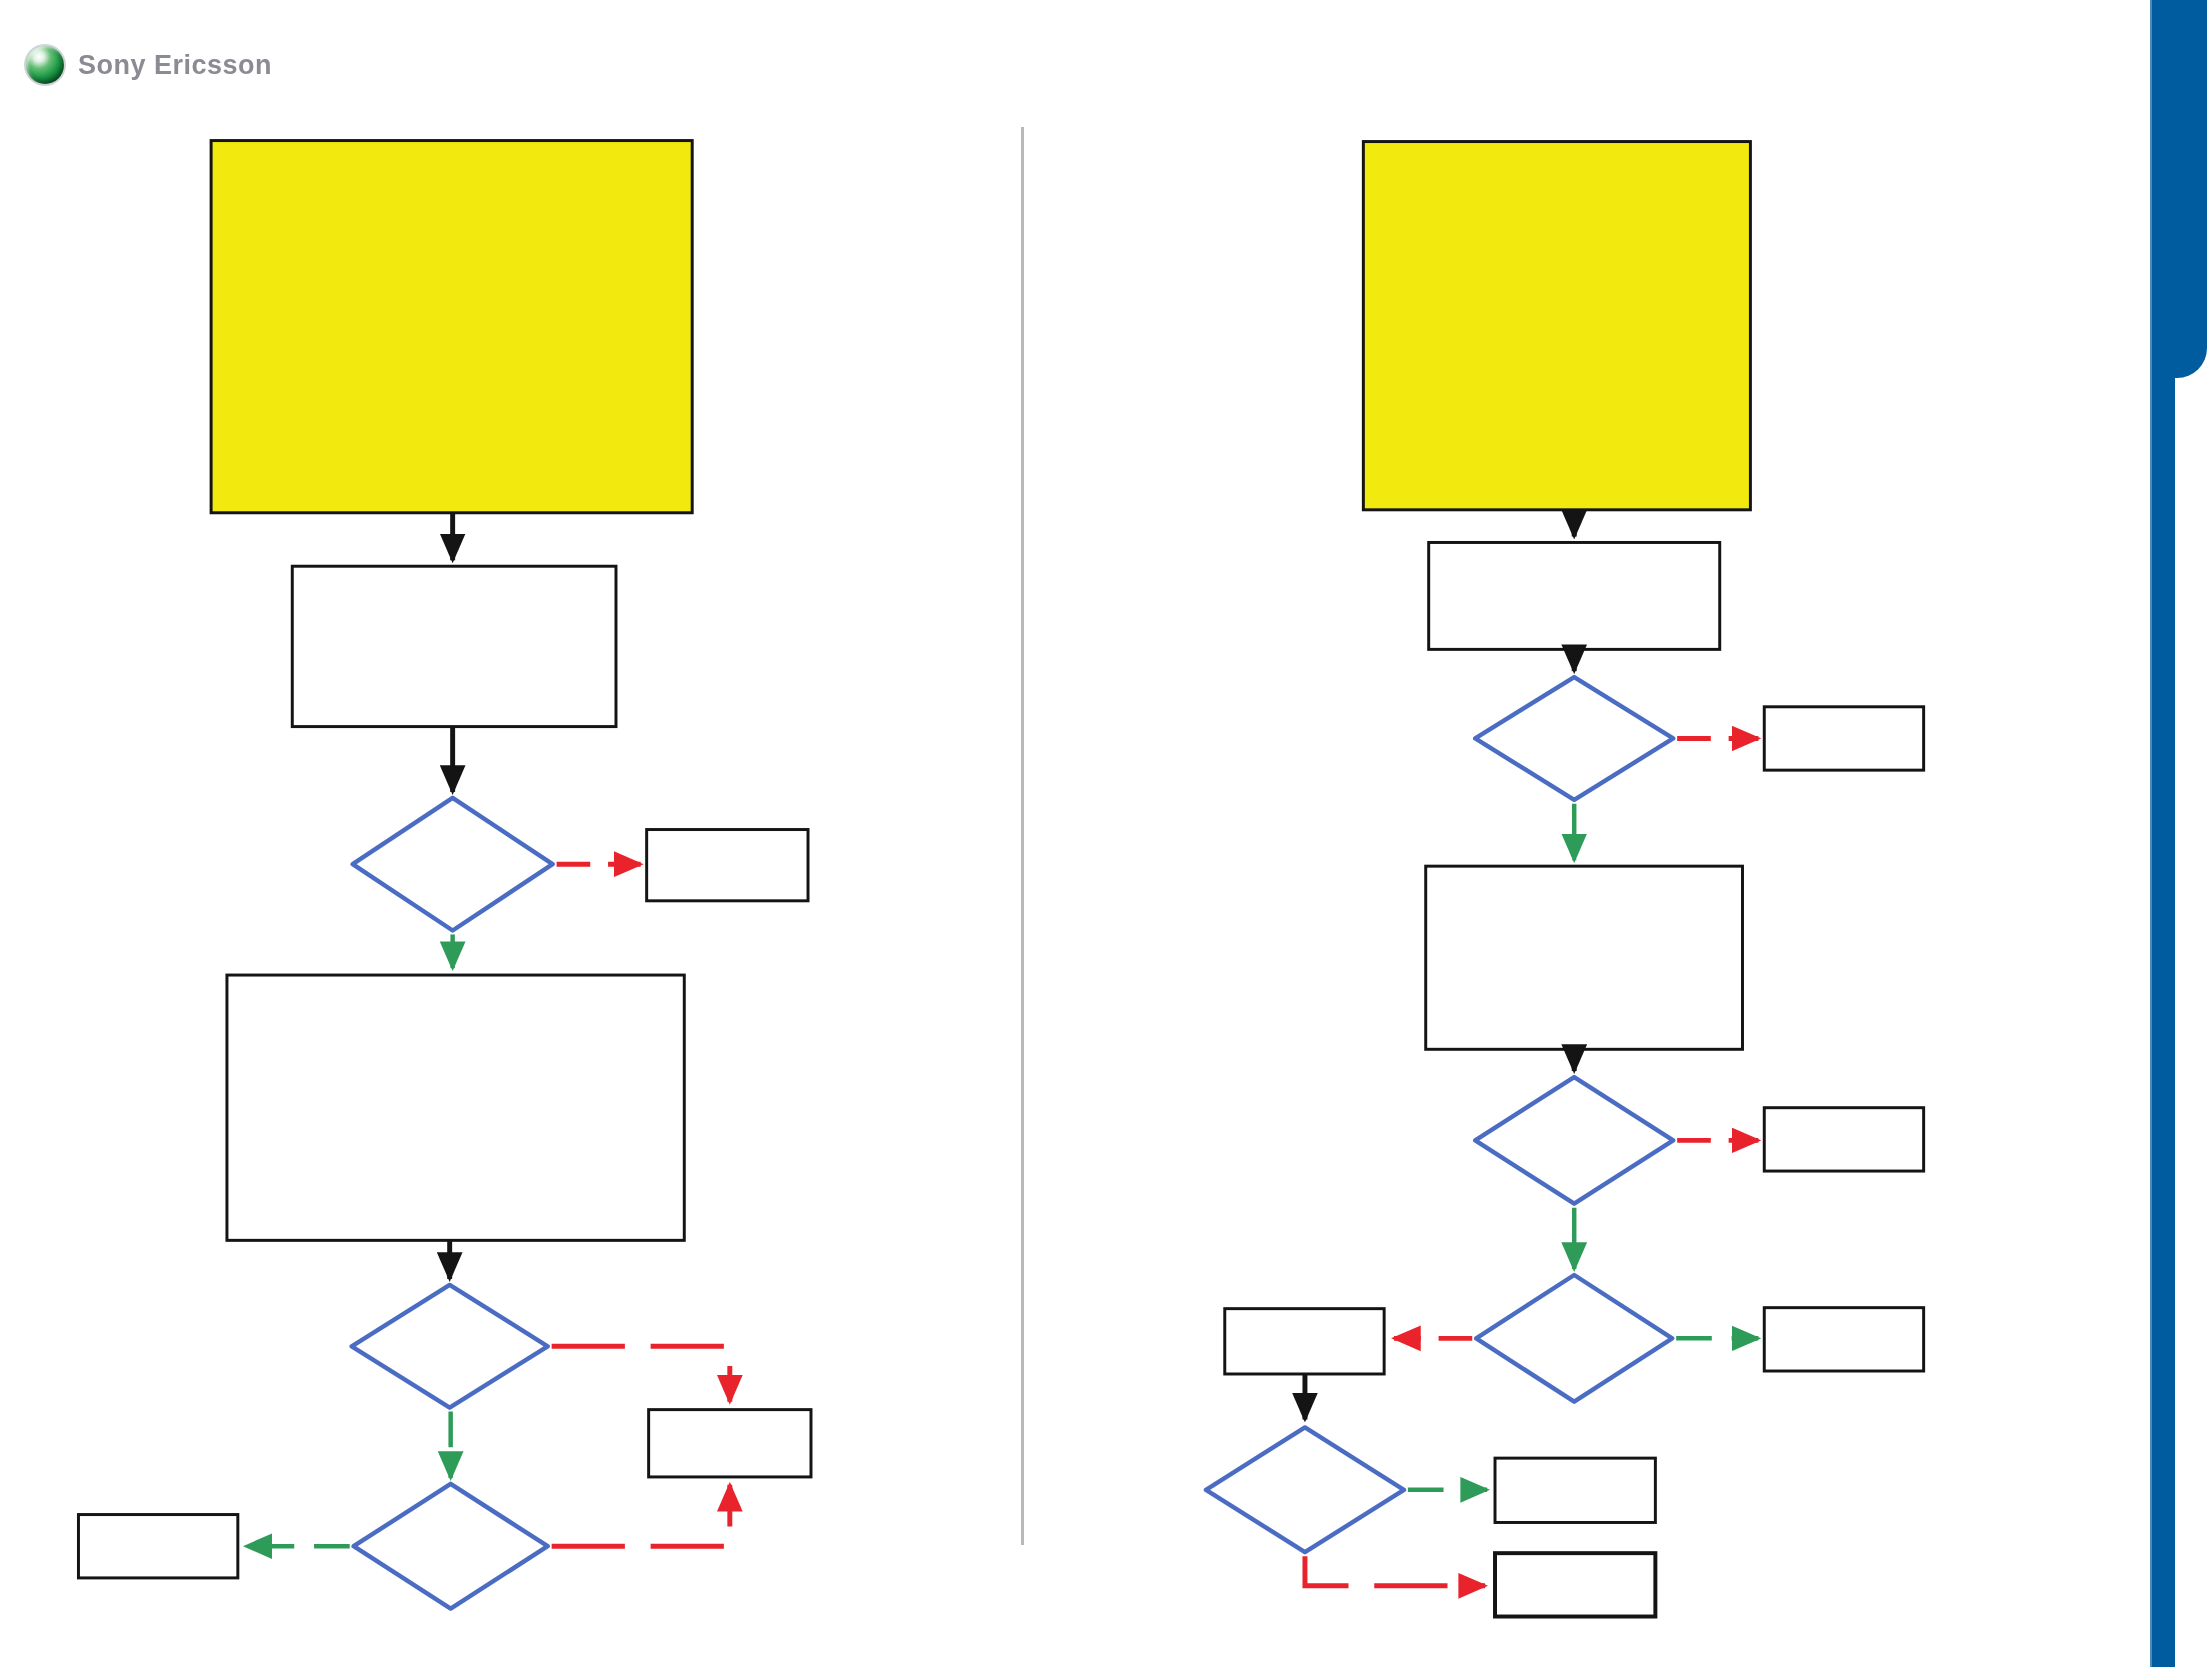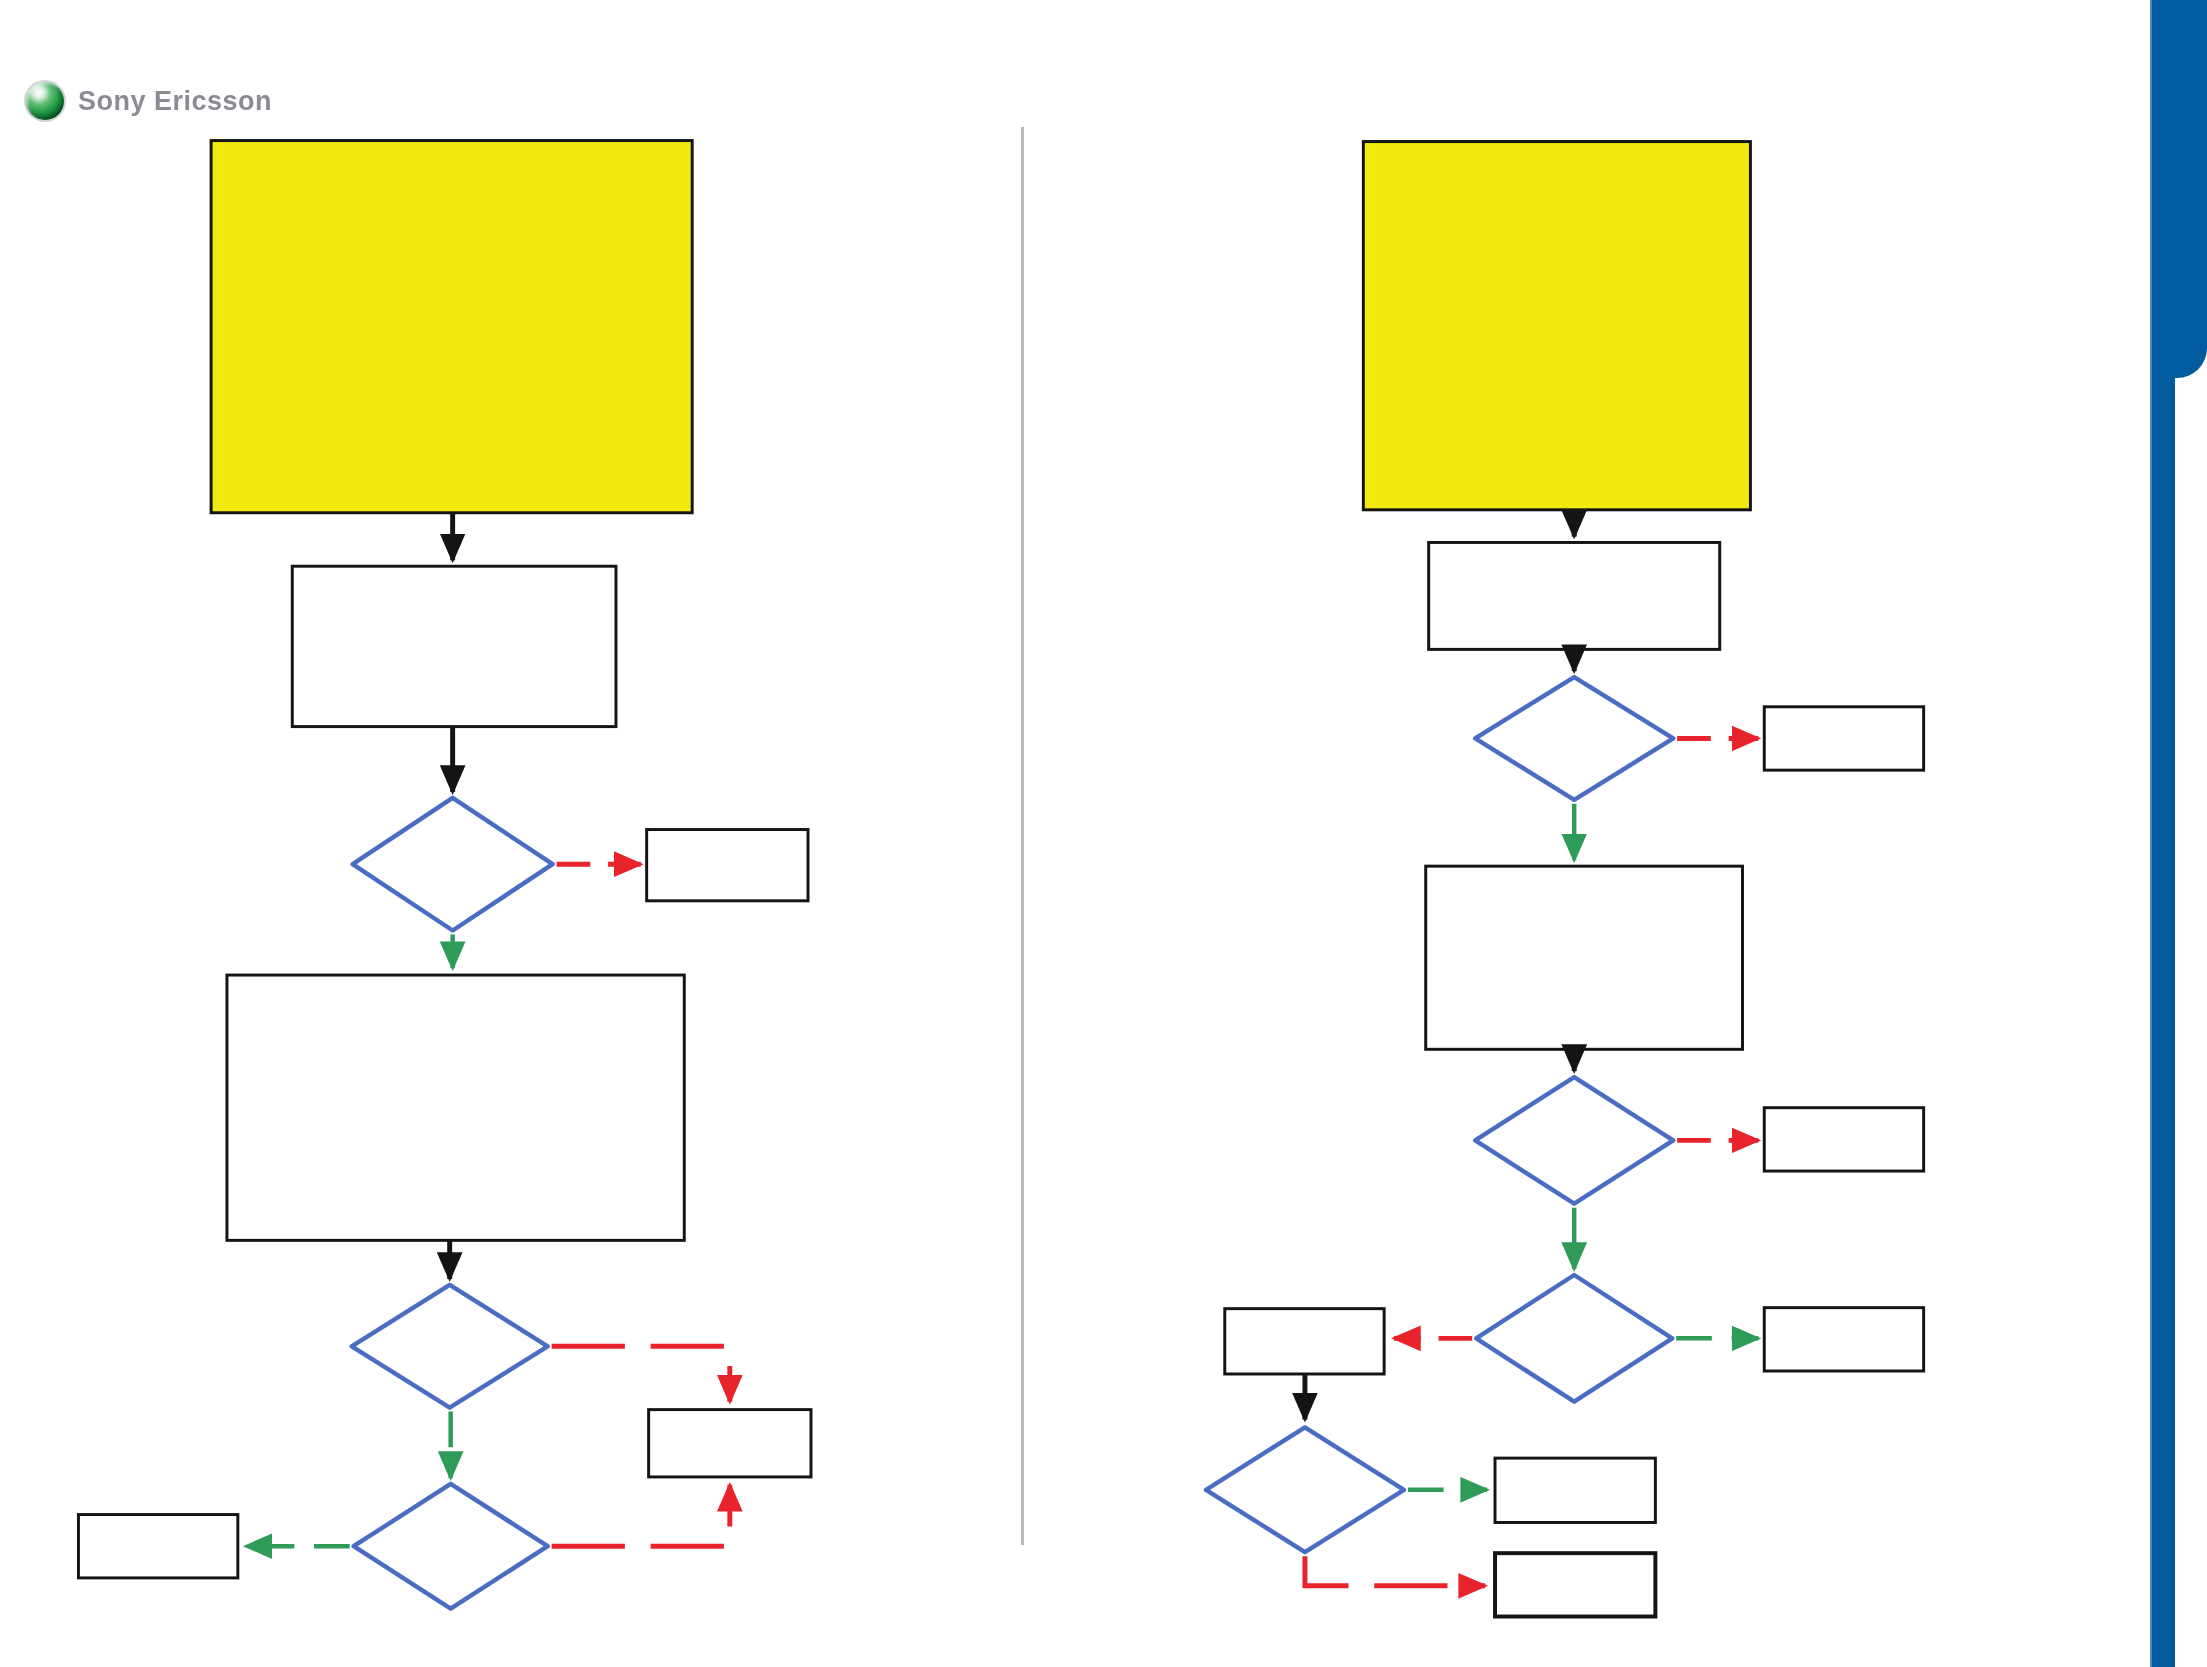--- a/index.html
+++ b/index.html
@@ -4,21 +4,21 @@
 <style>
   html,body{margin:0;padding:0;background:#ffffff;}
   #canvas{
     position:relative;
     width:2208px;height:1667px;
     background:#ffffff;
     font-family:"Liberation Sans", sans-serif;
     overflow:hidden;
   }
   
-  .logo{position:absolute;left:26px;top:46px;display:flex;align-items:center;gap:14px;margin-top:36px;}
+  .logo{position:absolute;left:26px;top:46px;display:flex;align-items:center;gap:14px;}
   .logo-sphere{
     width:38px;height:38px;border-radius:50%;
     background:radial-gradient(circle at 34% 28%, #ffffff 0%, #dff0e2 14%, #63bd72 32%, #1d9a46 55%, #0c6b2e 78%, #074d21 100%);
     box-shadow:inset -2px -3px 5px rgba(0,0,0,.35), inset 2px 2px 3px rgba(255,255,255,.65), 0 0 0 2px #cfd2d6;
   }
   .logo-text{
     color:#8b8b94;font-size:27px;font-weight:bold;letter-spacing:0.5px;
   }
   
   .divider{

